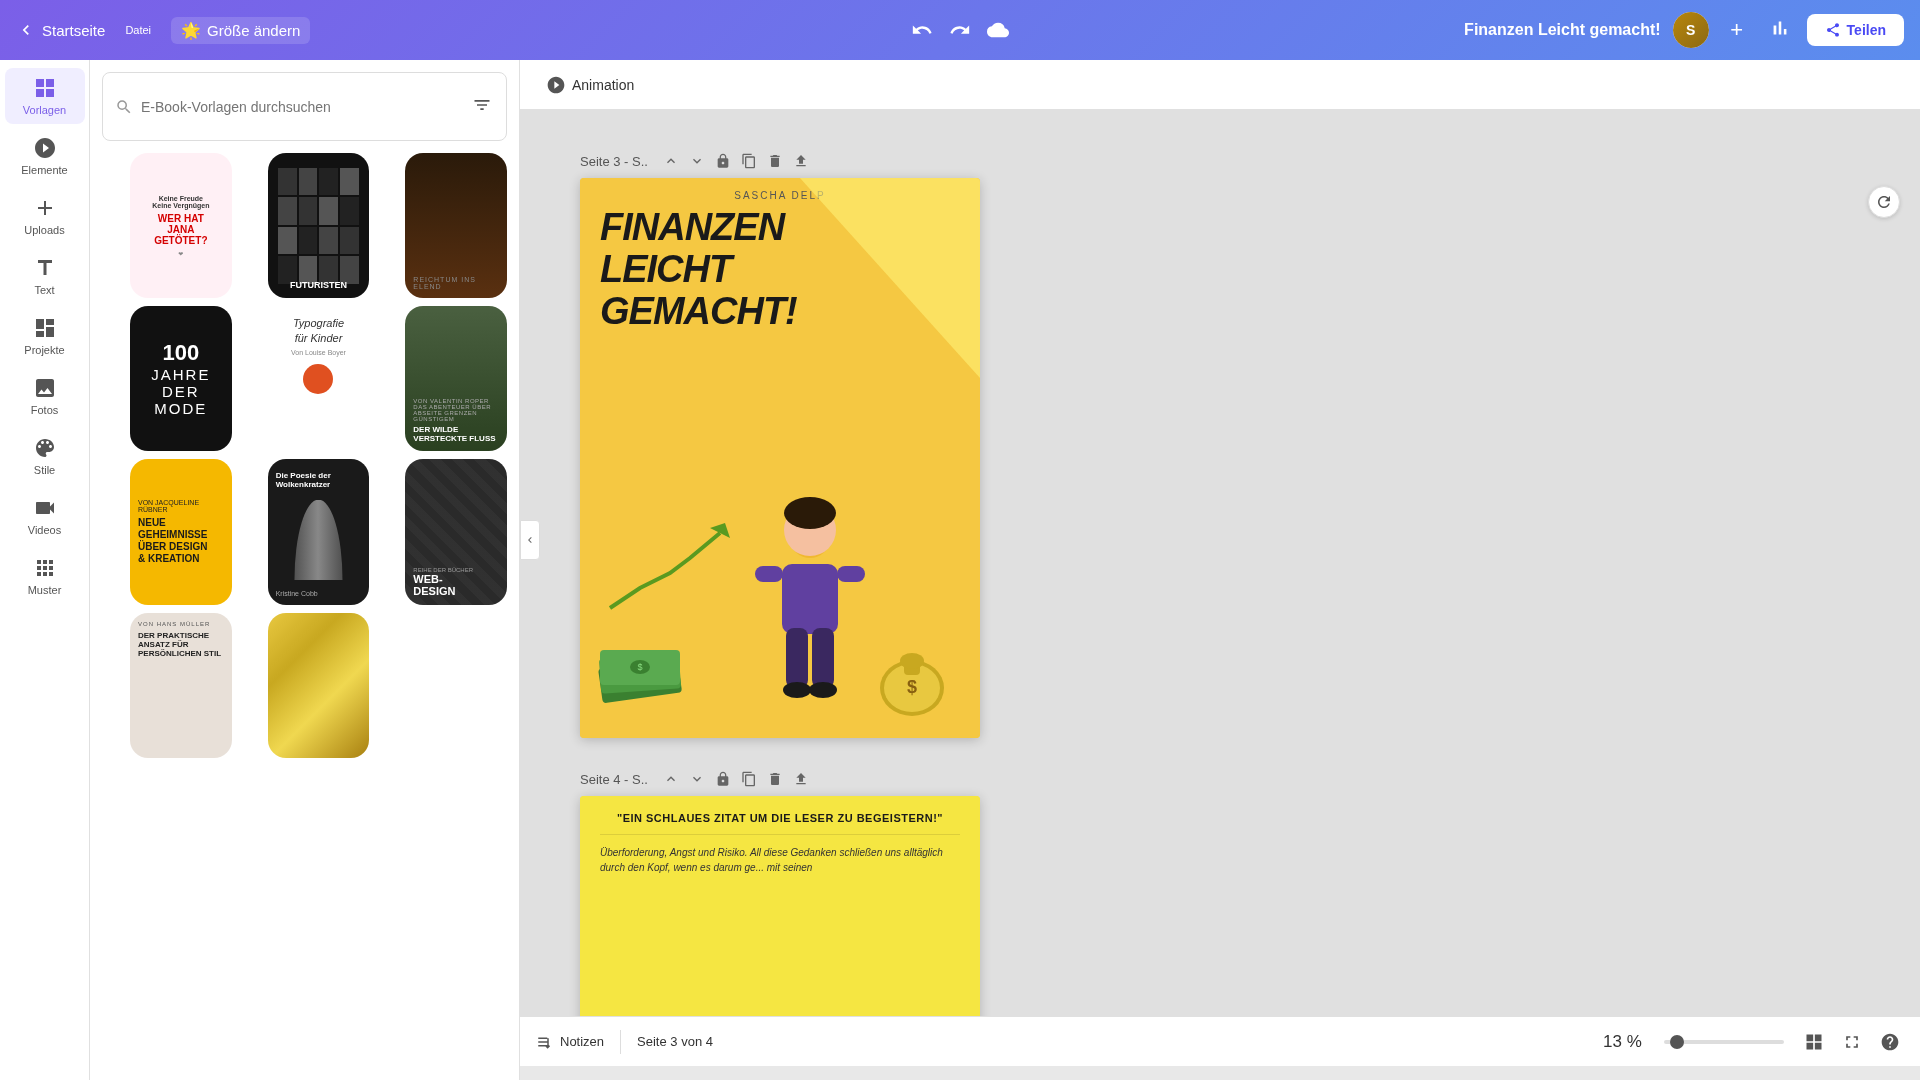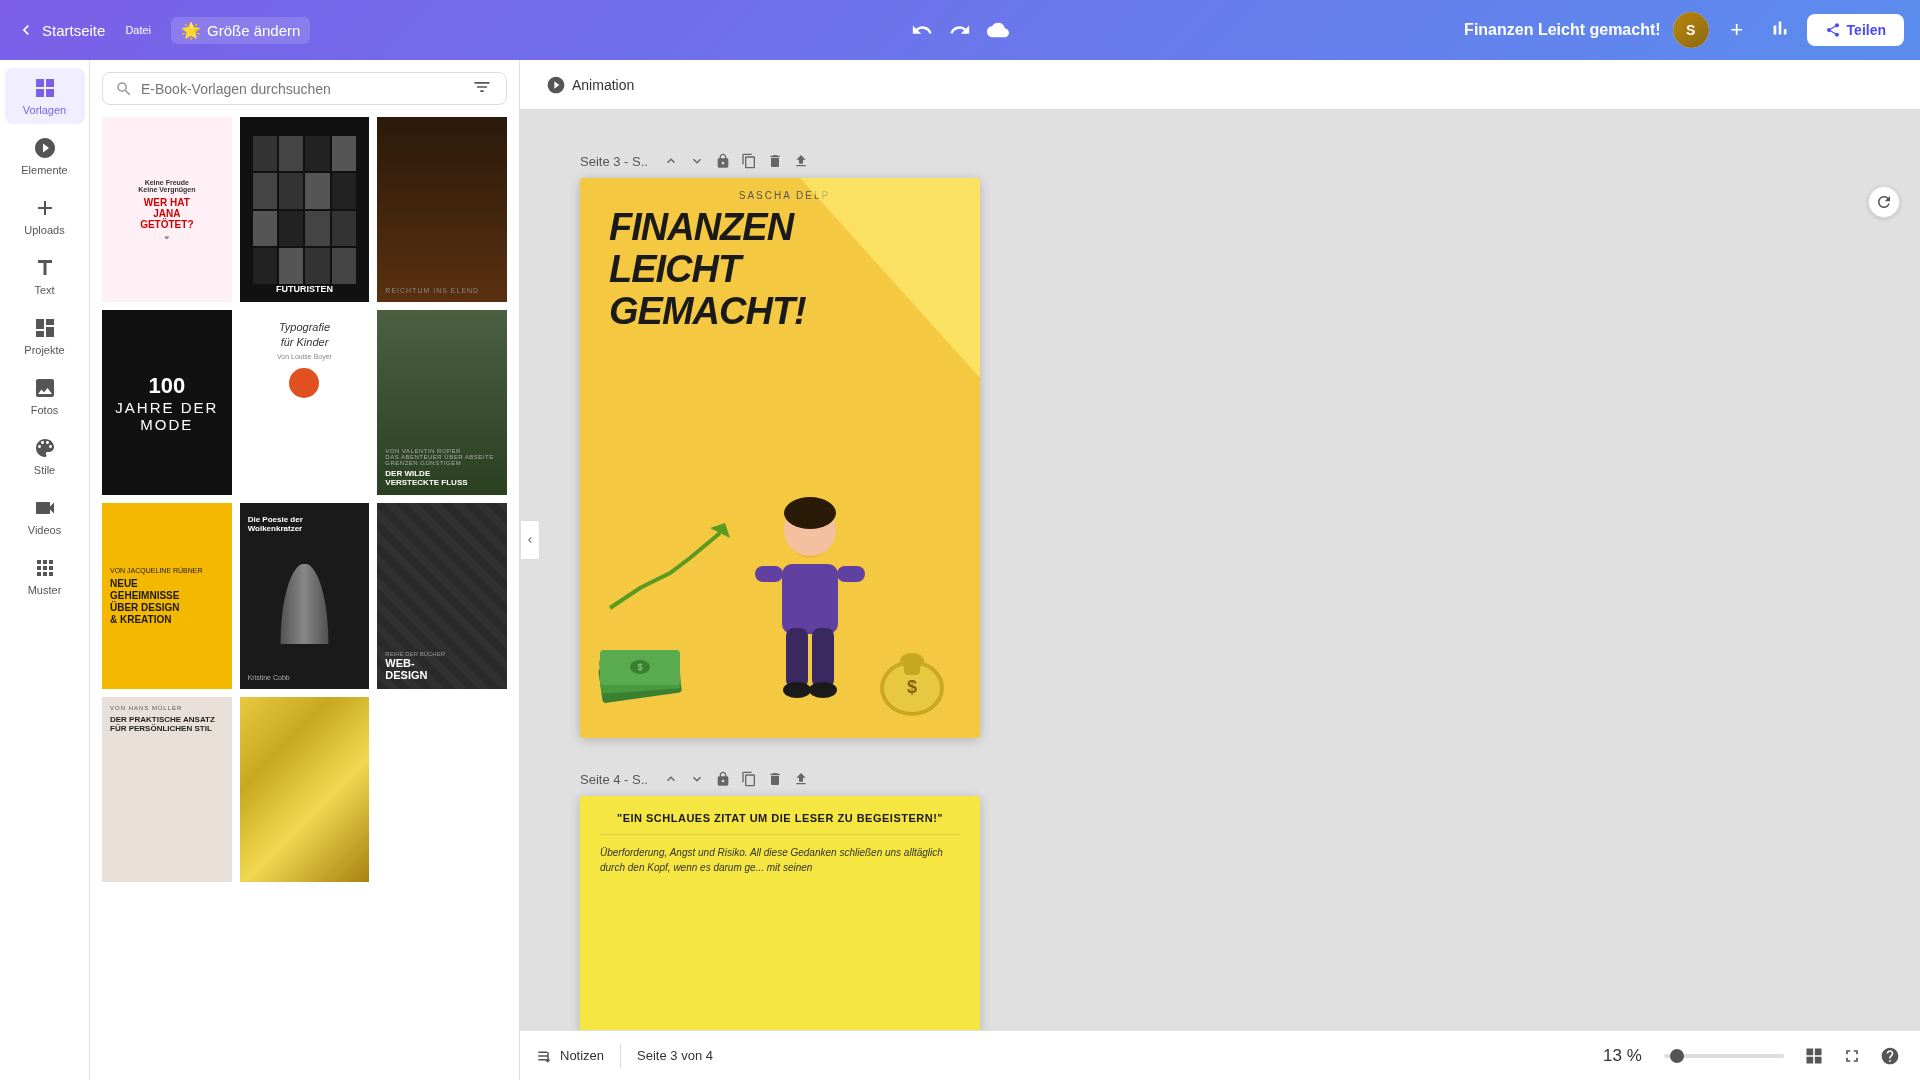--- a/index.html
+++ b/index.html
@@ -51,28 +51,28 @@
     .sidebar-item.active { background: #f0eeff; }
     .sidebar-item.active svg { fill: #7b5fe8; }
     .sidebar-item.active .sidebar-item-label { color: #7b5fe8; }
 
     
     .template-panel {
       position: absolute; top: 60px; left: 90px; width: 430px; bottom: 0;
       background: white; border-right: 1px solid #e0e0e0; overflow-y: auto; z-index: 4;
       padding: 12px;
     }
-    .search-bar { display: flex; align-items: center; gap: 8px; border: 1px solid #ddd; border-radius: 8px; padding: 2px 12px; margin-bottom: 12px; }
+    .search-bar { display: flex; align-items: center; gap: 8px; border: 1px solid #ddd; border-radius: 8px; padding: 20px 12px; margin-bottom: 12px; }
     .search-bar svg { width: 18px; height: 18px; fill: #999; flex-shrink: 0; }
     .search-input { flex: 1; border: none; outline: none; font-size: 14px; color: #555; background: transparent; }
     .filter-btn { background: none; border: none; cursor: pointer; padding: 2px; }
     .filter-btn svg { width: 20px; height: 20px; fill: #555; }
 
     .template-grid { display: grid; grid-template-columns: 1fr 1fr 1fr; gap: 8px; }
-    .template-card { border-radius: 0; overflow: hidden; cursor: pointer; position: relative; aspect-ratio: 0.7; background: #f5f5f5; }
+    .template-card { border-radius: 18px; overflow: hidden; cursor: pointer; position: relative; aspect-ratio: 0.7; background: #f5f5f5; margin-left: 28px; }
 
     
     .collapse-btn {
       position: absolute; top: 50%; left: 520px; transform: translateY(-50%);
       width: 20px; height: 40px; background: white; border: 1px solid #ddd;
       border-radius: 0 4px 4px 0; cursor: pointer; display: flex; align-items: center; justify-content: center;
       z-index: 6;
     }
 
     
@@ -111,21 +111,21 @@
     .slide-page-4 {
       height: 280px;
       background: #f5e642;
     }
 
     
     .slide3-inner {
       width: 100%; height: 100%;
       background: #f5c842;
       display: flex; flex-direction: column;
-      position: relative; overflow: hidden; padding-left: 9px;
+      position: relative; overflow: hidden;
     }
     .slide3-author {
       text-align: center; font-size: 10px; color: #555;
       letter-spacing: 2px; text-transform: uppercase; padding: 12px 0 6px;
     }
     .slide3-title {
       font-size: 38px; font-weight: 900; color: #1a1a1a;
       line-height: 1.1; padding: 0 20px;
       font-style: italic; letter-spacing: -1px;
     }
@@ -150,21 +150,21 @@
       text-align: center; font-size: 11px; font-weight: 700;
       color: #1a1a1a; letter-spacing: 0.5px;
       border-bottom: 1px solid rgba(0,0,0,0.1); padding-bottom: 10px;
     }
     .slide4-text {
       font-size: 10px; color: #333; line-height: 1.5; font-style: italic;
     }
 
     
     .status-bar {
-      position: absolute; bottom: 0; left: 520px; right: 0; height: 50px;
+      position: absolute; bottom: 14px; left: 520px; right: 0; height: 50px;
       background: white; border-top: 1px solid #e0e0e0;
       display: flex; align-items: center; padding: 0 16px; gap: 16px;
     }
     .status-notes { display: flex; align-items: center; gap: 6px; font-size: 13px; color: #333; cursor: pointer; }
     .status-notes svg { width: 18px; height: 18px; fill: #555; }
     .status-divider { width: 1px; height: 24px; background: #ddd; }
     .status-page { font-size: 13px; color: #333; }
     .status-spacer { flex: 1; }
     .zoom-display { font-size: 17px; color: #333; min-width: 45px; }
     .zoom-slider { -webkit-appearance: none; appearance: none; width: 120px; height: 4px; background: #ddd; border-radius: 2px; outline: none; cursor: pointer; }

